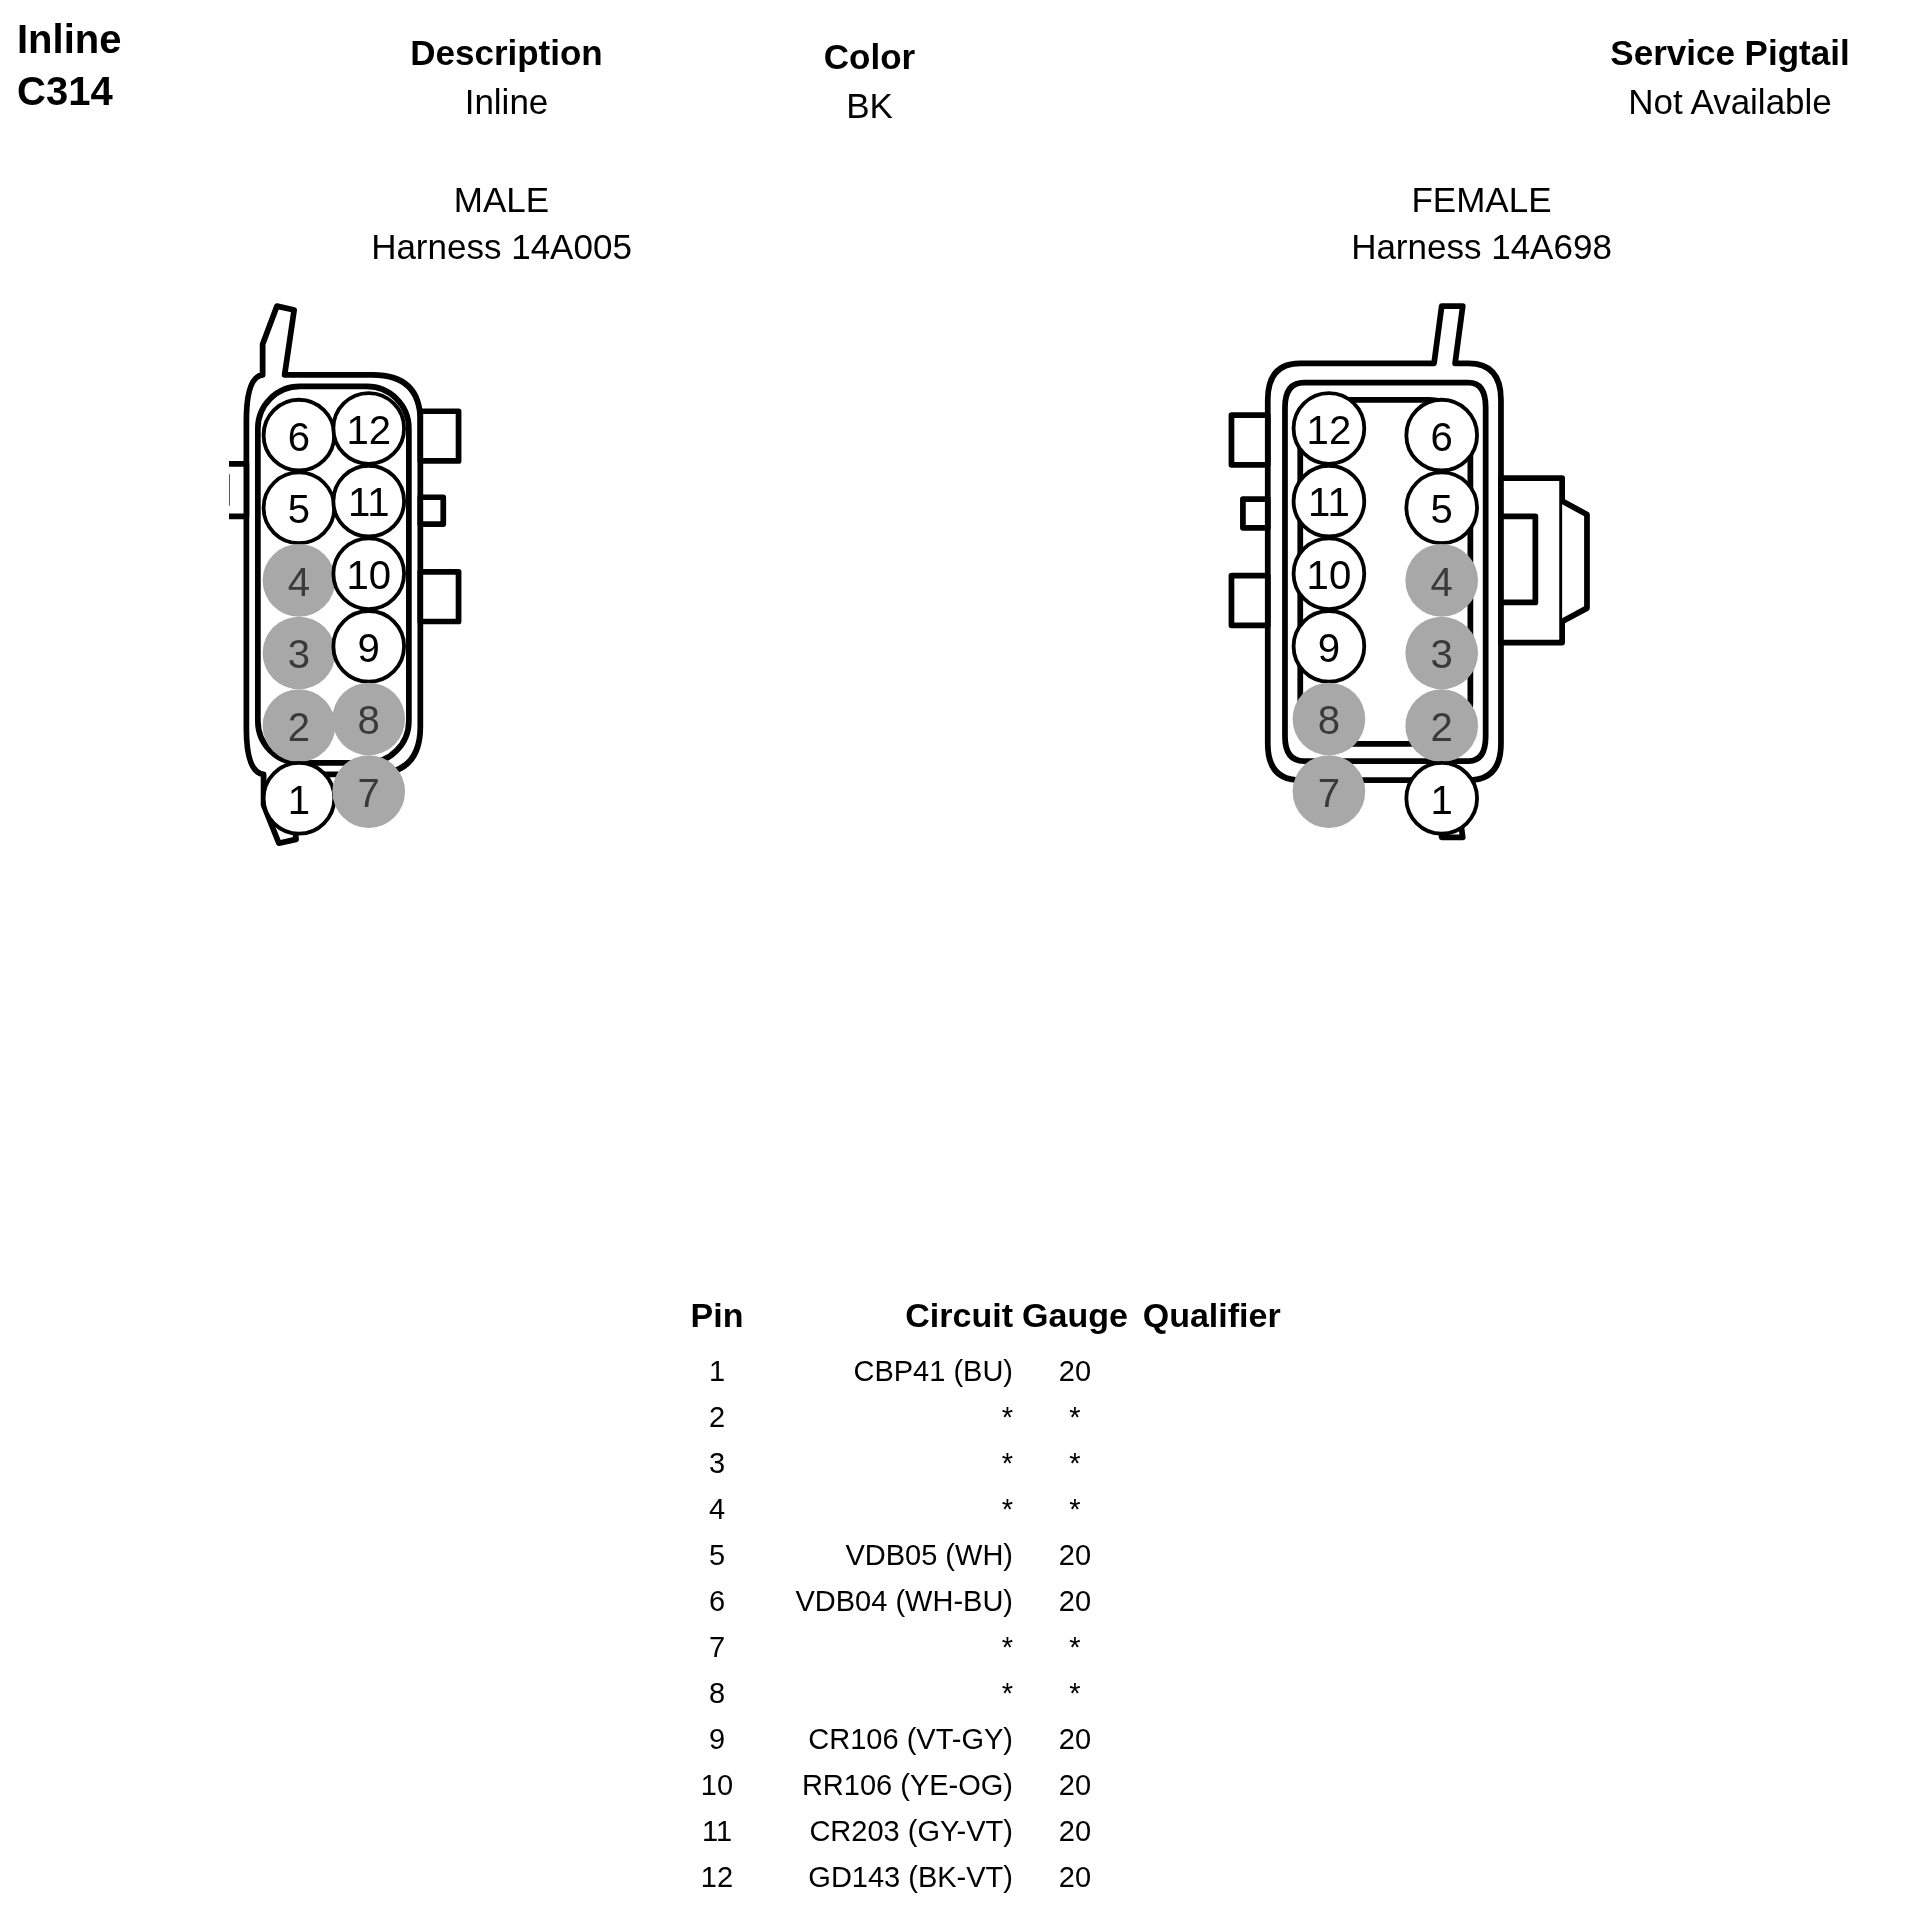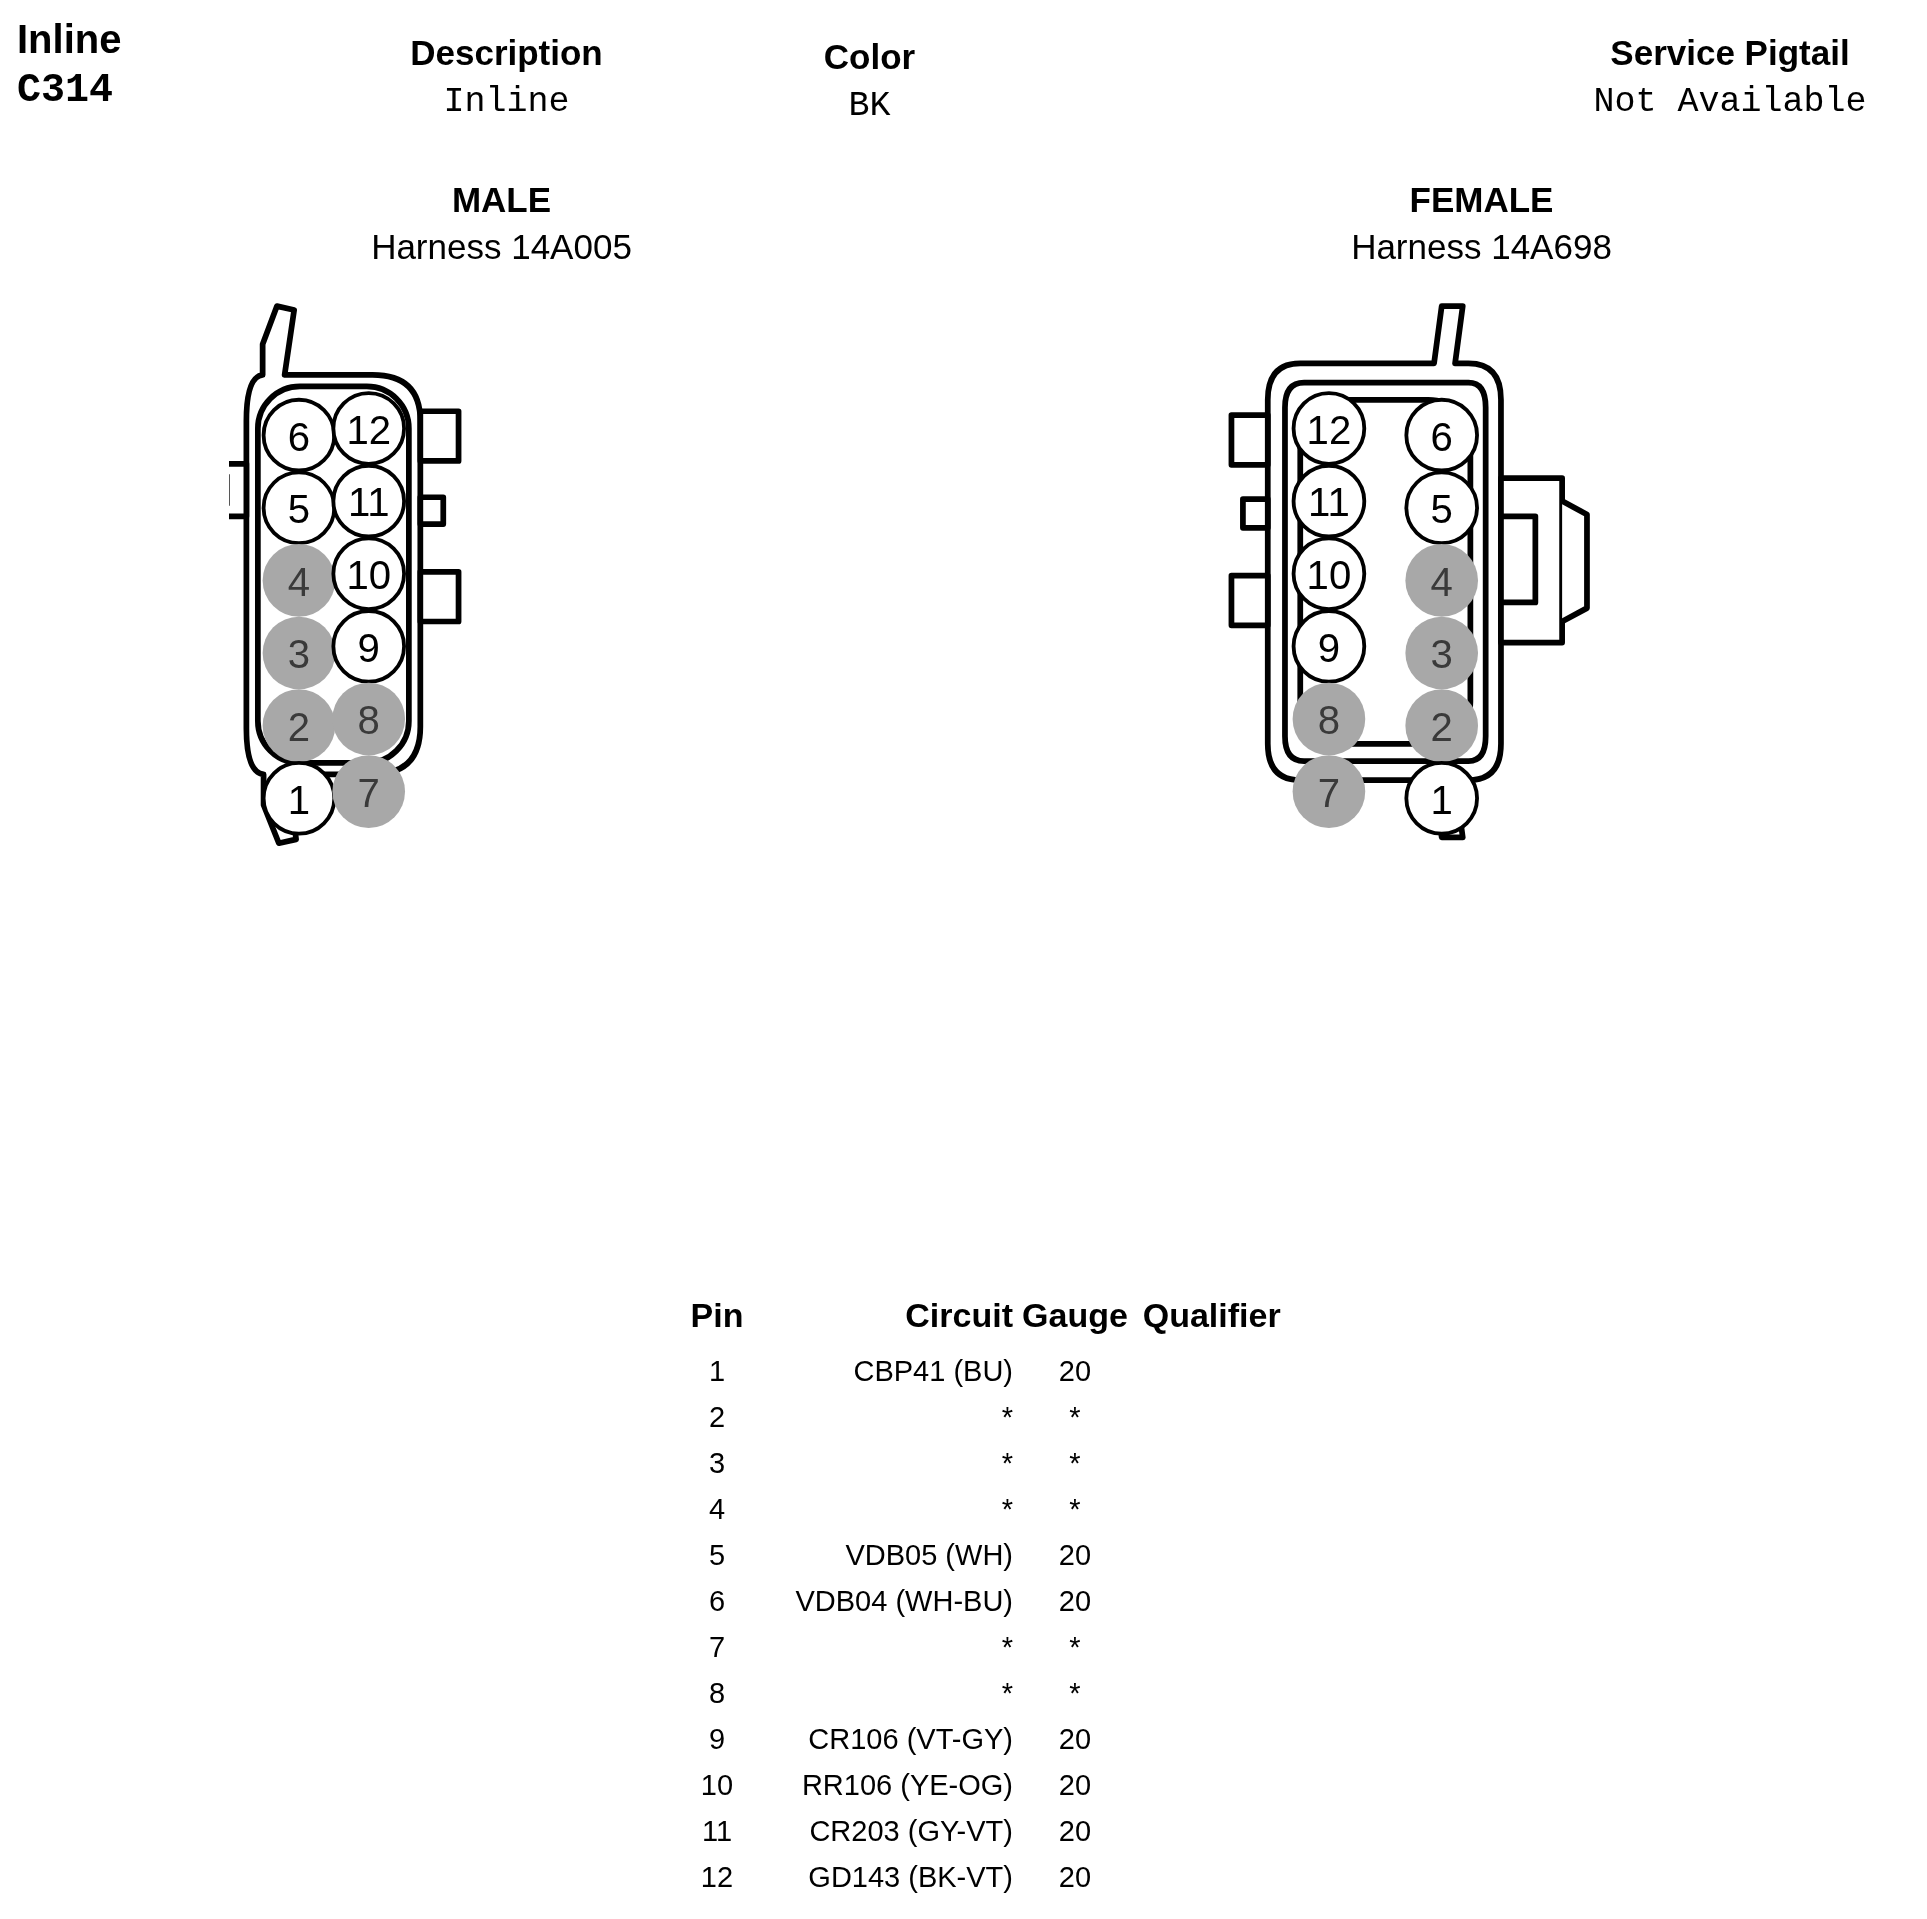--- a/index.html
+++ b/index.html
@@ -32,21 +32,20 @@
     font-size: 35px;
     font-weight: bold;
     line-height: 48px;
     white-space: nowrap;
   }
   .hdr-value {
     font-size: 35px;
     font-weight: normal;
     line-height: 50px;
     white-space: nowrap;
-    font-family: Liberation Mono, monospace;
   }
 
   #hdr-connector {
     left: 17px;
     top: 13.4px;
     text-align: left;
   }
   #hdr-connector .hdr-label,
   #hdr-connector .hdr-value {
     font-weight: bold;
@@ -60,21 +59,21 @@
   #hdr-pigtail     { left: 1539px; top: 29px; width: 382px; }
 
   
   .conn-title {
     position: absolute;
     text-align: center;
     width: 535px;
   }
   .conn-title .gender {
     font-size: 35px;
-    font-weight: bold;
+    font-weight: normal;
     line-height: 46px;
   }
   .conn-title .harness {
     font-size: 35px;
     font-weight: normal;
     line-height: 48px;
     white-space: nowrap;
   }
   #male-title   { left: 234px; top: 177px; }
   #female-title { left: 1214px; top: 177px; }

